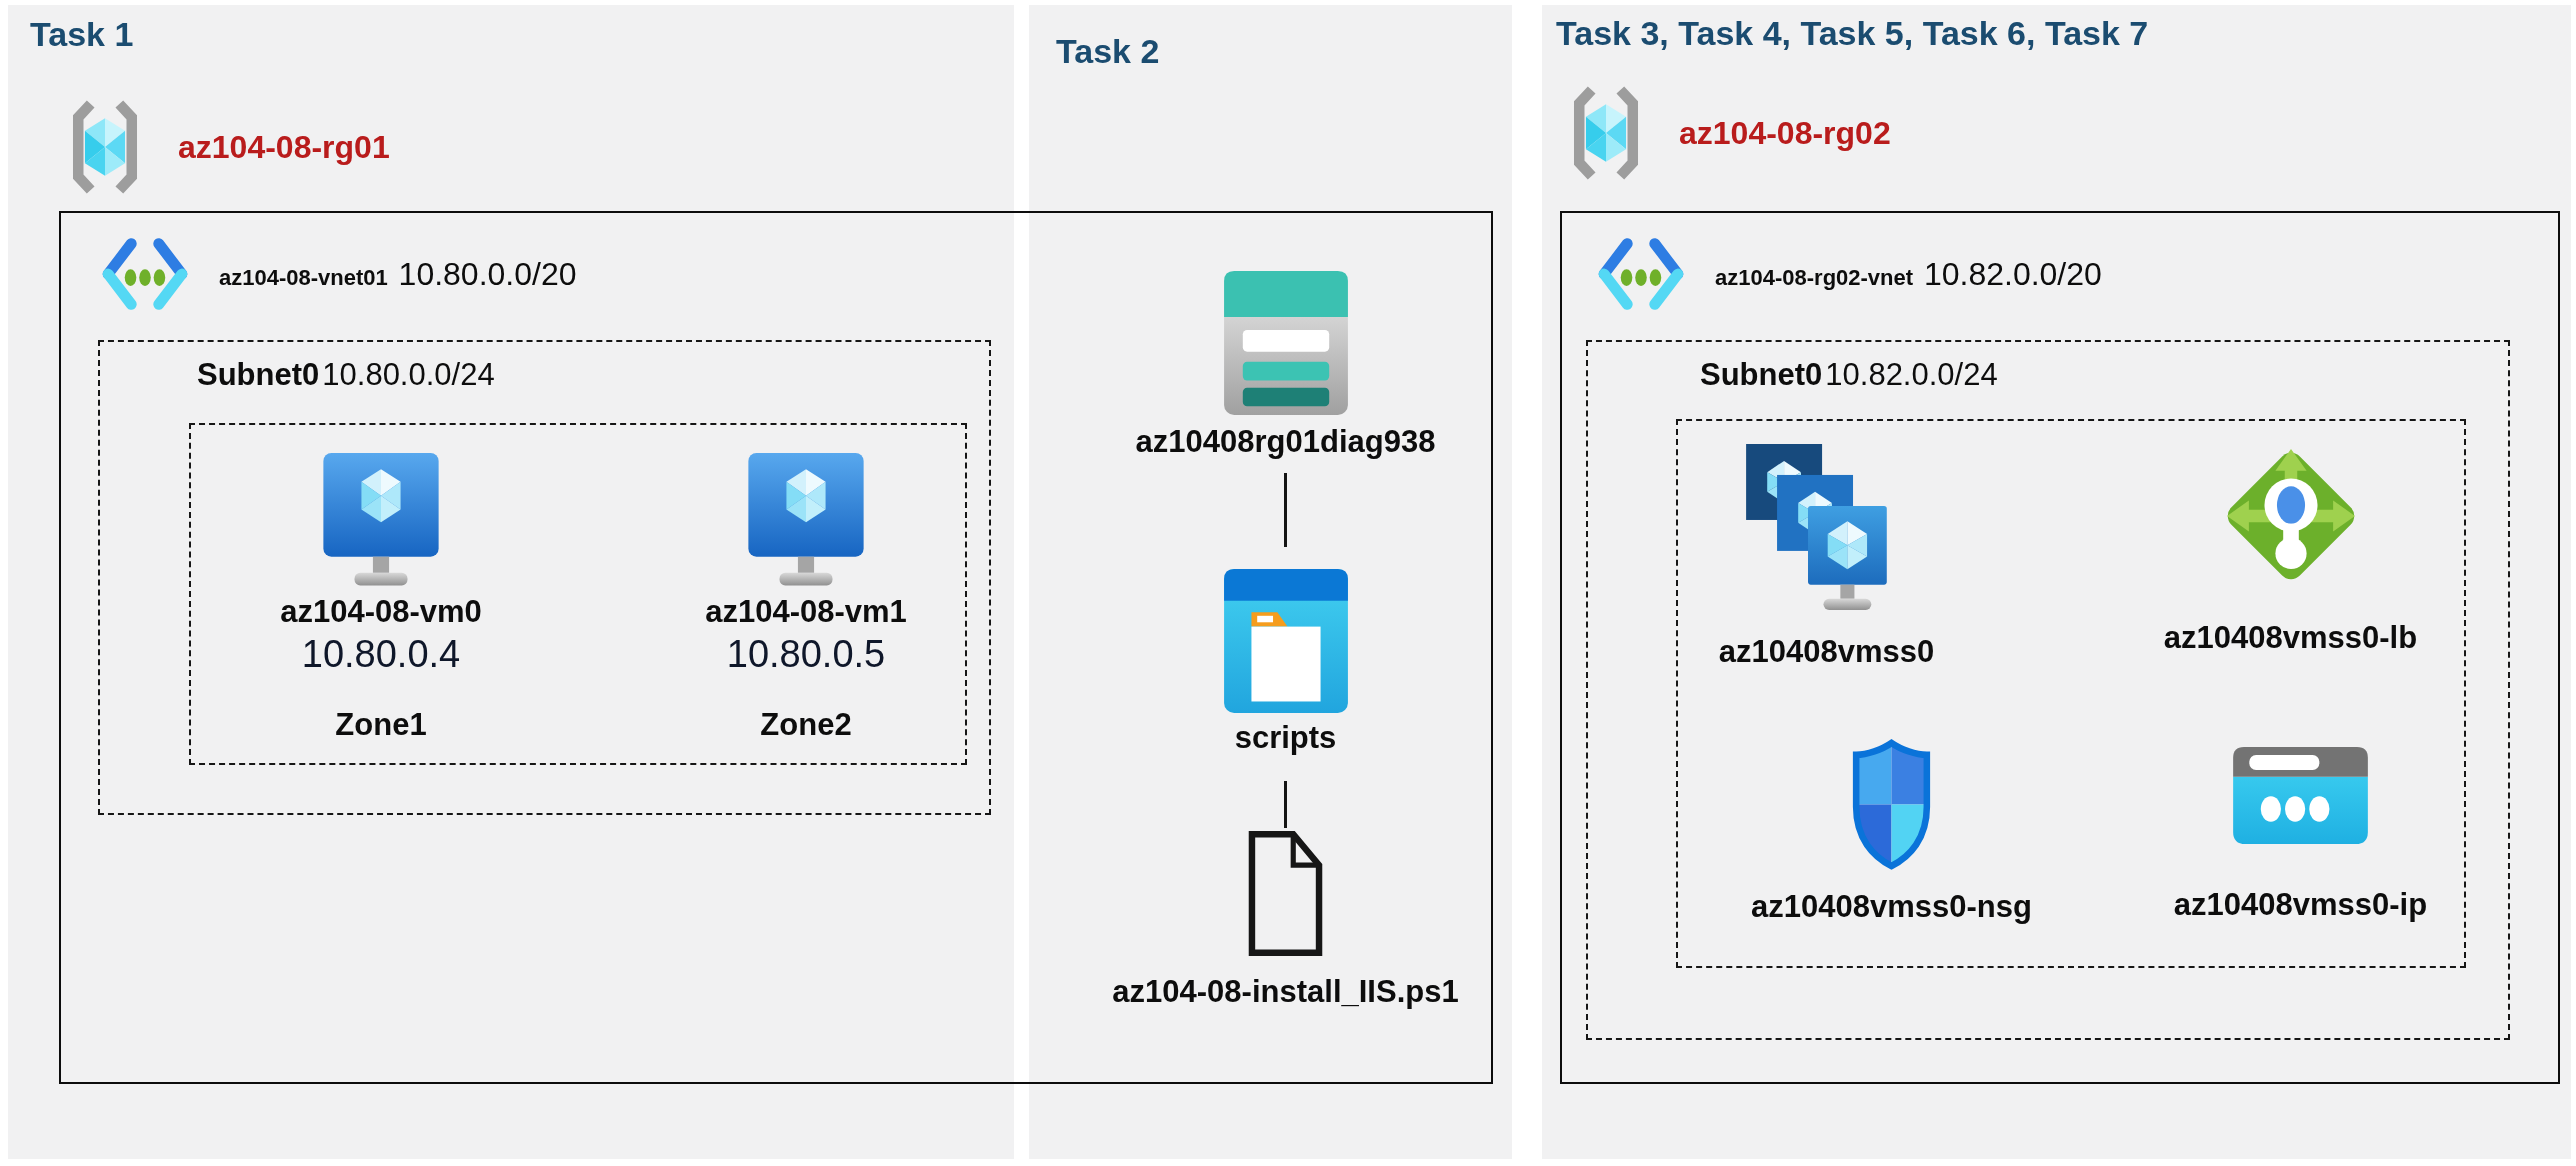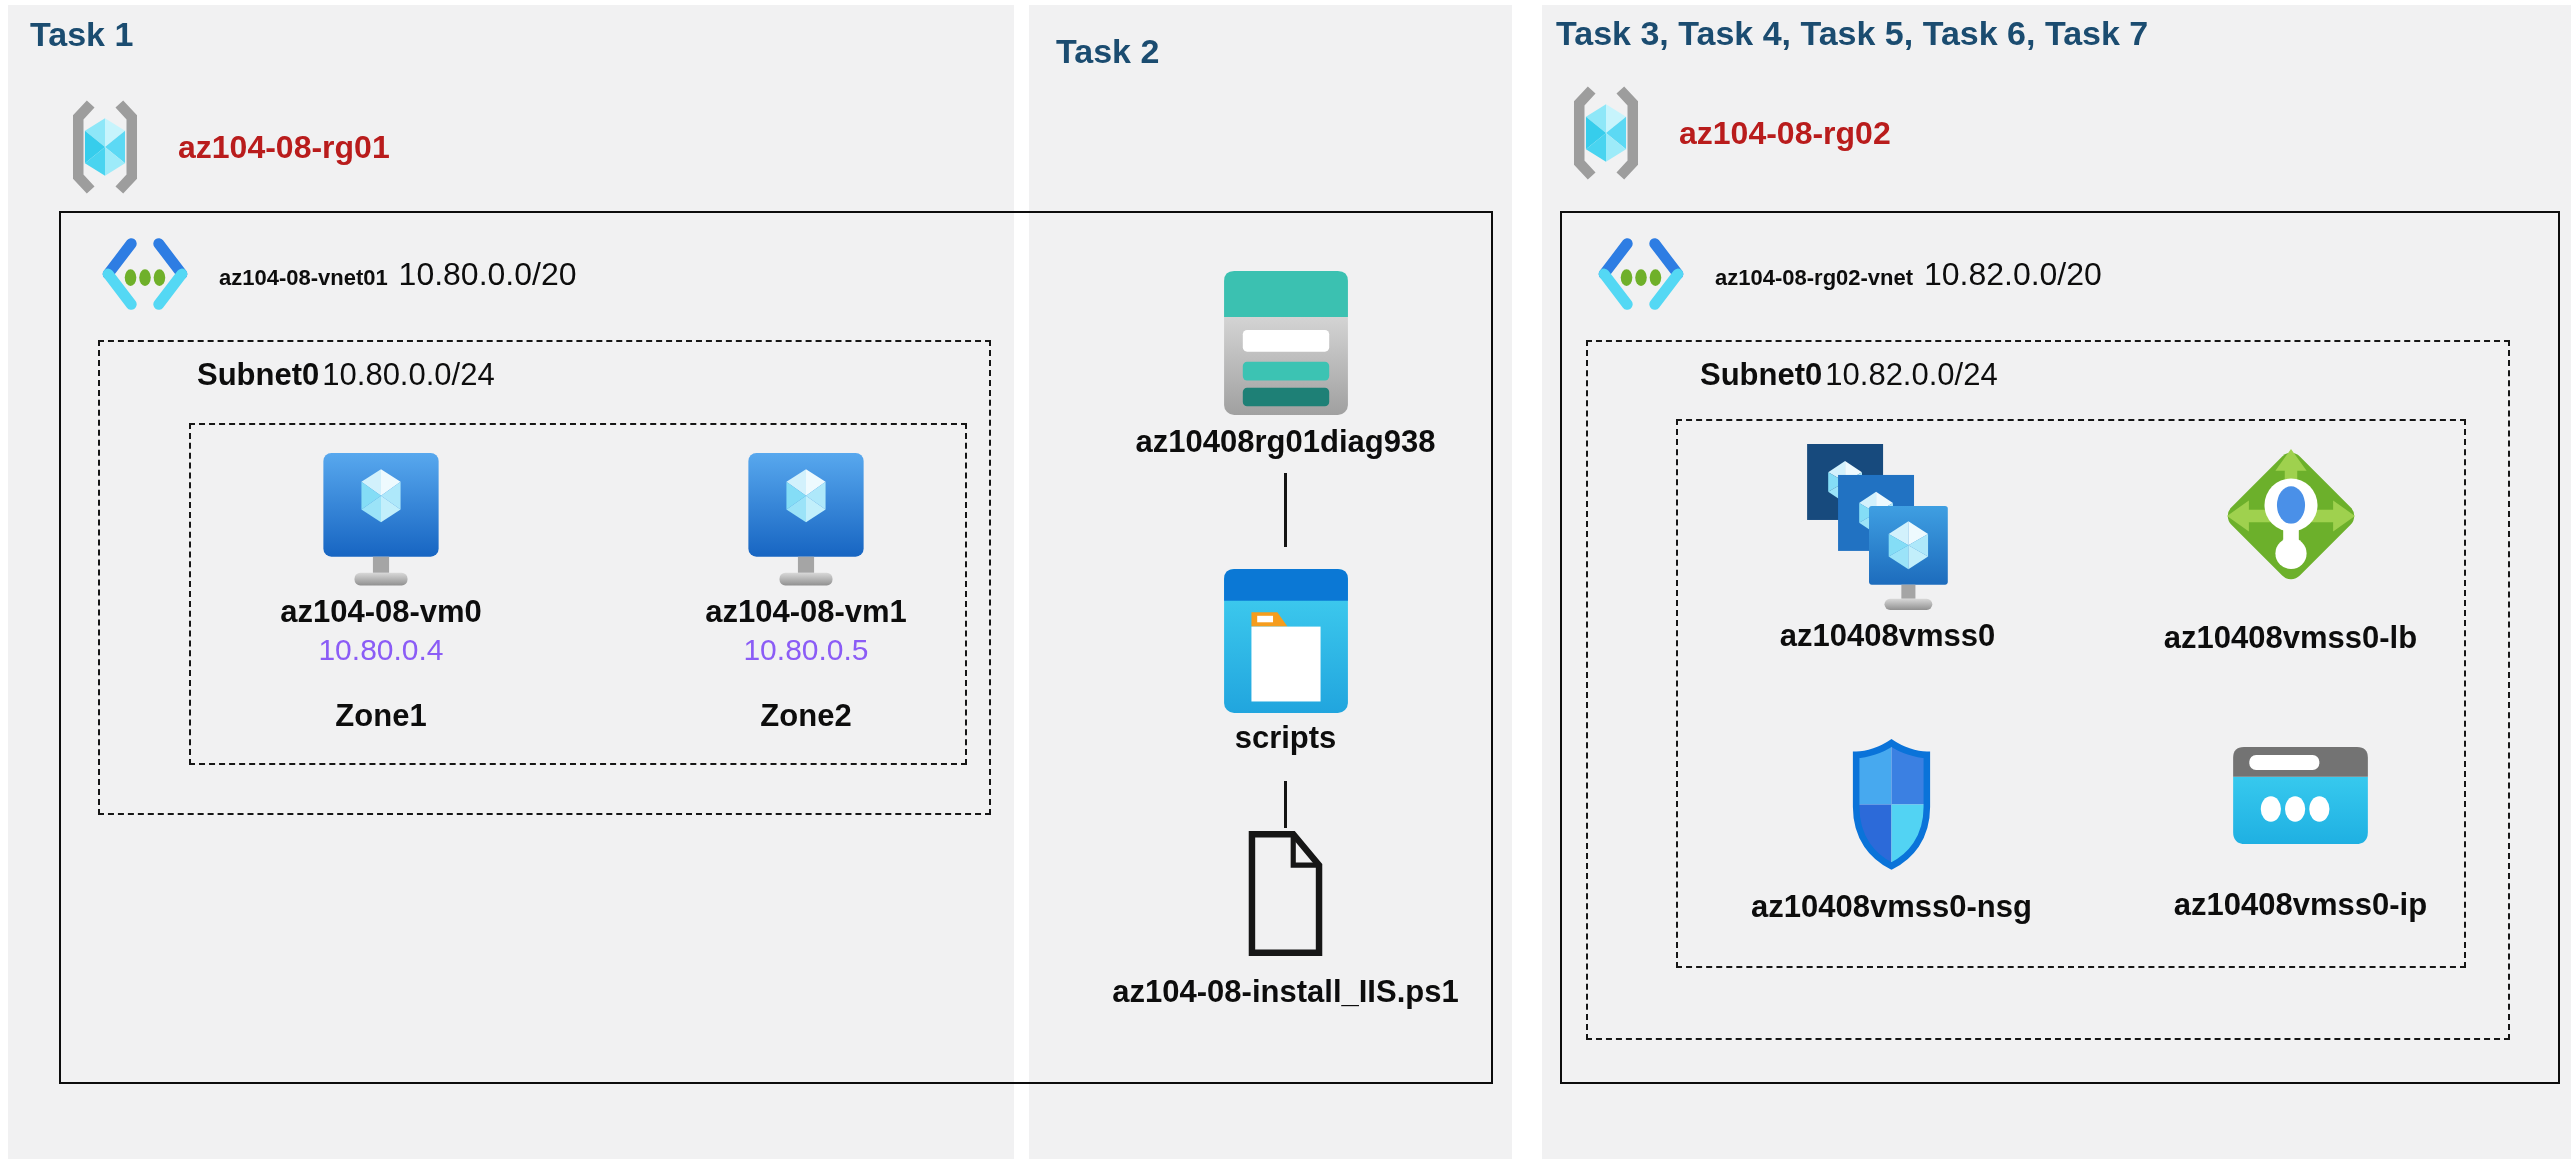--- a/index.html
+++ b/index.html
@@ -36,35 +36,35 @@
   #subnet1label{left:197px;top:357px;}
   #subnet3label{left:1700px;top:357px;}
   .sname{font-size:31px;font-weight:700;color:#0d0d0d;}
   .scidr{font-size:31px;font-weight:400;color:#0d0d0d;margin-left:3px;}
   .group{position:absolute;display:flex;flex-direction:column;align-items:center;}
   .glabel{font-size:31px;font-weight:700;color:#0d0d0d;white-space:nowrap;text-align:center;}
   #vm0{left:246px;top:453px;width:270px;}
   #vm1{left:671px;top:453px;width:270px;}
   .vm-icon{width:116px;height:136px;display:block;}
   .vm-name{margin-top:5.4px;}
-  .vm-ip{font-size:30px;font-weight:400;color:#8b5cf6;margin-top:2.7px;}
+  .vm-ip{font-size:38px;font-weight:400;color:#0f172a;margin-top:2.7px;}
   .vm-zone{margin-top:31px;}
   #storage-group{left:1083px;top:271px;width:405px;}
   .storage-icon{width:124px;height:144px;display:block;}
   #storage-group .glabel{margin-top:9.4px;}
   .vline{position:absolute;width:2.7px;background:#141414;left:1284px;}
   #line1{top:473px;height:74px;}
   #line2{top:781px;height:47px;}
   #scripts-group{left:1083px;top:569px;width:405px;}
   .scripts-icon{width:124px;height:144px;display:block;}
   #scripts-group .glabel{margin-top:7px;text-align:center;}
   #file-group{left:1083px;top:829px;width:405px;}
   .file-icon{width:81px;height:129px;display:block;}
   #file-group .glabel{margin-top:16px;}
-  #vmss-group{left:1719px;top:444px;width:337px;}
+  #vmss-group{left:1658px;top:444px;width:337px;gap:16px;}
   .vmss-icon{width:162px;height:166px;display:block;}
   #vmss-group .glabel{margin-top:8px;}
   #lb-group{left:2122px;top:438px;width:337px;}
   .lb-icon{width:156px;height:156px;display:block;}
   #lb-group .glabel{margin-top:26px;}
   #nsg-group{left:1723px;top:738px;width:337px;}
   .nsg-icon{width:89px;height:133px;display:block;}
   #nsg-group .glabel{margin-top:17.5px;}
   #ip-group{left:2132px;top:747px;width:337px;}
   .ip-icon{width:135px;height:97px;display:block;}

